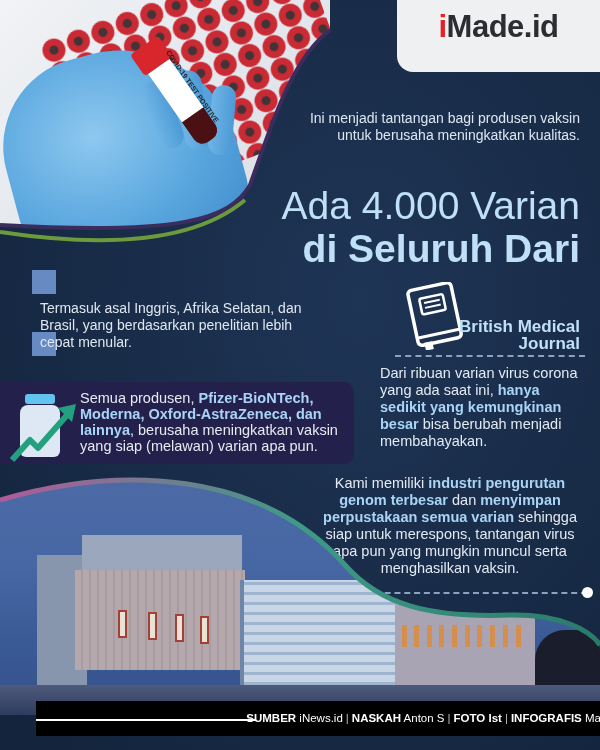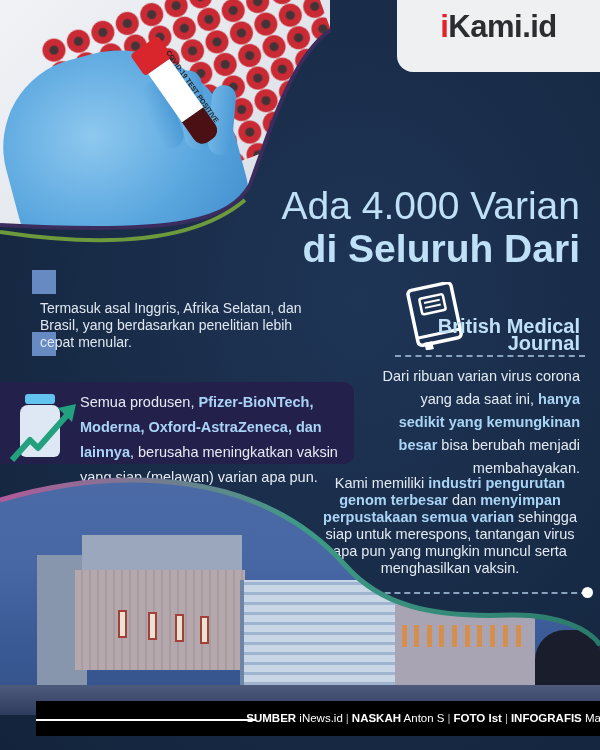--- a/index.html
+++ b/index.html
@@ -36,31 +36,31 @@
 
     .bullet { position: absolute; left: 40px; color: #dfe7f0; font-size: 14px; line-height: 17px; width: 280px; }
     .bullet-square { position: absolute; width: 24px; height: 24px; background: #6f95cf; opacity: 0.9; }
     .b1 { top: 300px; }
     .b2 { top: 340px; }
     .sq1 { left: 32px; top: 270px; }
     .sq2 { left: 32px; top: 332px; }
     .bullet span { position: relative; z-index: 1; }
 
     .vaccine-box { position: absolute; left: 0; top: 382px; width: 354px; height: 82px; background: #24204c; border-radius: 0 10px 10px 0; }
-    .vaccine-text { position: absolute; left: 80px; top: 8px; width: 270px; color: #e6eaf2; font-size: 14.5px; line-height: 25px; }
+    .vaccine-text { position: absolute; left: 80px; top: 8px; width: 270px; color: #e6eaf2; font-size: 14.5px; line-height: 16px; }
     .hl { color: #a9d4f5; font-weight: bold; }
     .vial { position: absolute; left: 20px; top: 12px; width: 40px; height: 64px; }
     .vial-cap { width: 30px; height: 10px; margin-left: 5px; background: #63c3ef; border-radius: 3px; }
     .vial-body { width: 40px; height: 52px; margin-top: 1px; background: #dde8f4; border-radius: 8px 8px 6px 6px; }
     .arrow-svg { position: absolute; left: 8px; top: 18px; }
 
     .book { position: absolute; left: 405px; top: 282px; width: 60px; height: 68px; }
-    .bmj-title { position: absolute; right: 20px; top: 318px; text-align: right; color: #bfe0f6; font-weight: bold; font-size: 20px; line-height: 17px; margin-left: 20px; }
+    .bmj-title { position: absolute; right: 20px; top: 318px; text-align: right; color: #bfe0f6; font-weight: bold; font-size: 17px; line-height: 17px; margin-left: 20px; }
     .divider1 { position: absolute; left: 395px; top: 355px; width: 190px; border-top: 2px dashed #8aa4c0; }
-    .bmj-text { position: absolute; right: 20px; top: 365px; width: 200px; text-align: right; color: #e3eaf2; font-size: 14.5px; line-height: 23px; }
+    .bmj-text { position: absolute; right: 20px; top: 365px; width: 200px; color: #e3eaf2; font-size: 14.5px; line-height: 17px; }
 
     .kami-text { position: absolute; right: 20px; top: 475px; width: 260px; text-align: center; color: #e3eaf2; font-size: 14.5px; line-height: 17px; }
     .divider2 { position: absolute; left: 365px; top: 592px; width: 222px; border-top: 2px dashed #8aa4c0; }
     .dot2 { position: absolute; left: 582px; top: 587px; width: 11px; height: 11px; background: #fff; border-radius: 50%; }
 
     
     .photo-bottom { position: absolute; left: 0; top: 470px; width: 600px; height: 245px; overflow: hidden;
       clip-path: path('M0,30 C120,-5 260,0 345,95 C380,135 430,148 510,145 C560,144 590,160 600,175 L600,245 L0,245 Z');
       background: linear-gradient(180deg, #4b6aa6 0%, #4767a4 40%, #3a5a96 70%, #34528a 100%); }
     .bldg-left { position: absolute; left: 37px; top: 85px; width: 50px; height: 140px; background: #8795ad; }
@@ -98,23 +98,24 @@
         <span class="tube-label">COVID-19 TEST POSITIVE</span>
       </div>
     </div>
   </div>
   <svg class="wave-top" viewBox="0 0 600 260">
     <path d="M330,30 C290,60 270,130 250,185 C230,220 180,235 0,225" fill="none" stroke="#3a2d5e" stroke-width="4"></path>
     <path d="M0,232 C120,250 200,238 245,200" fill="none" stroke="#6c9a3c" stroke-width="4"></path>
   </svg>
 
   <div class="logo-box">
-    <div class="logo-main"><span class="logo-i">i</span><span>Kami.id</span></div>
+    <div class="logo-main"><span class="logo-i">i</span><span>Made.id</span></div>
   </div>
 
+  <div class="intro">Ini menjadi tantangan bagi produsen vaksin untuk berusaha meningkatkan kualitas.</div>
   <div class="title2">Ada 4.000 Varian</div>
   <div class="title3">di Seluruh Dari</div>
 
   <div class="bullet-square sq1"></div>
   <div class="bullet b1"><span>Termasuk asal Inggris, Afrika Selatan, dan Brasil, yang berdasarkan penelitian lebih cepat menular.</span></div>
   <div class="bullet-square sq2"></div>
 
   <div class="vaccine-box">
     <div class="vial">
       <div class="vial-cap"></div>

